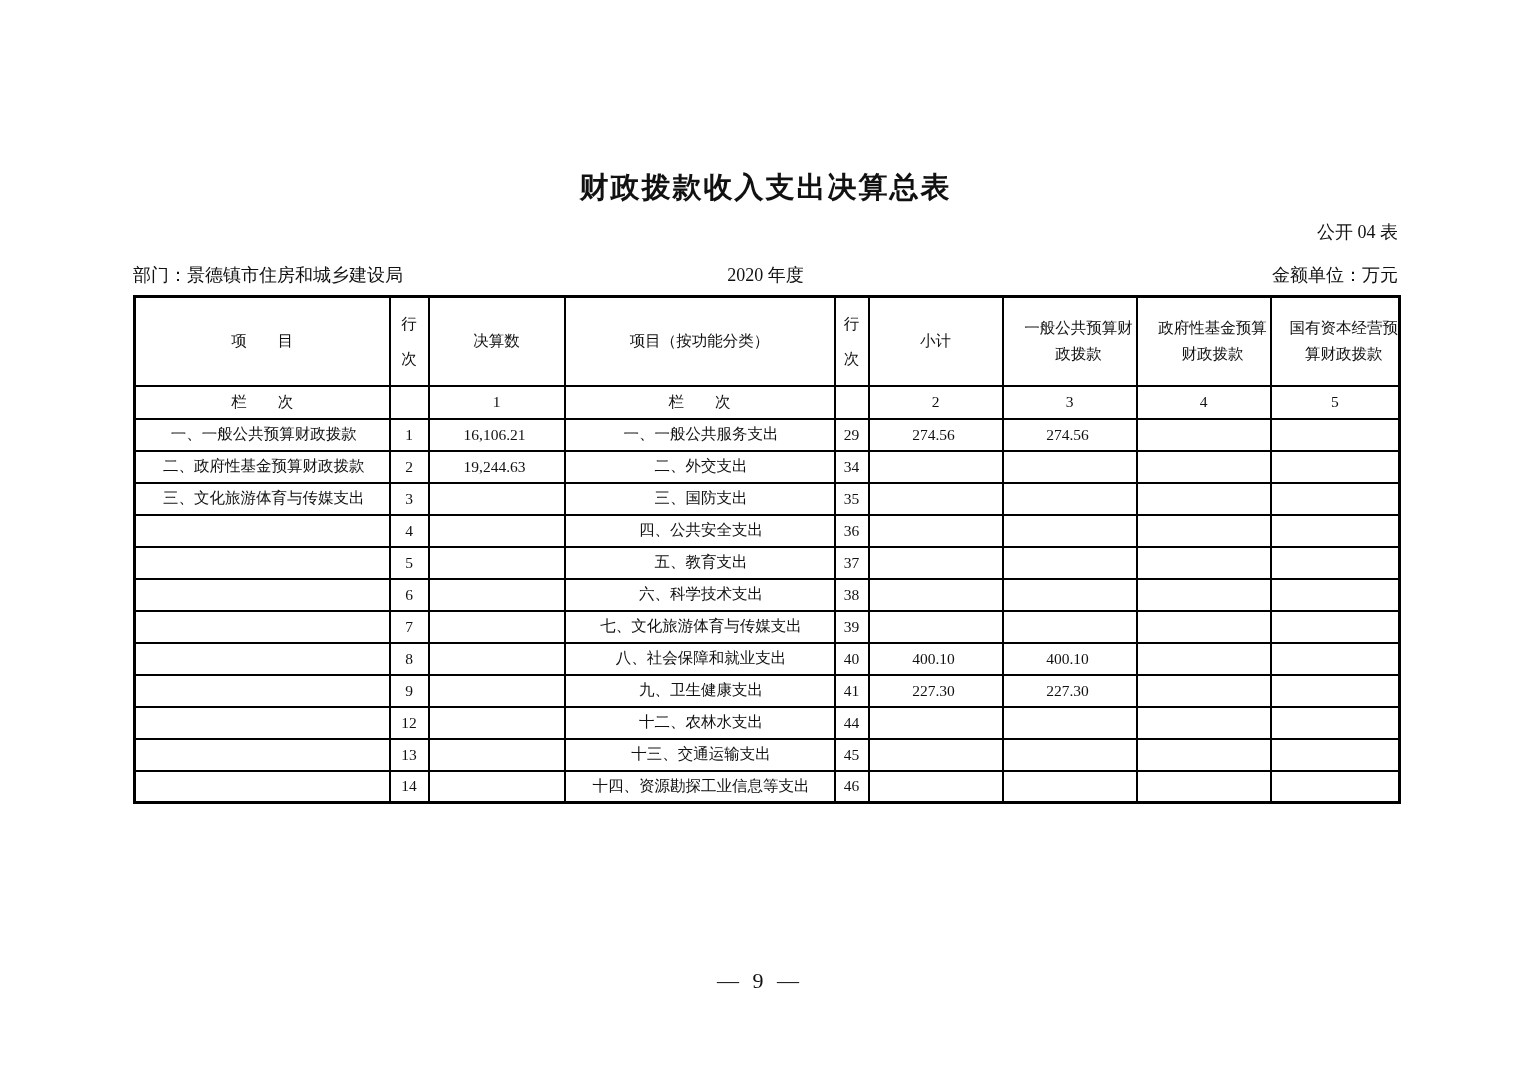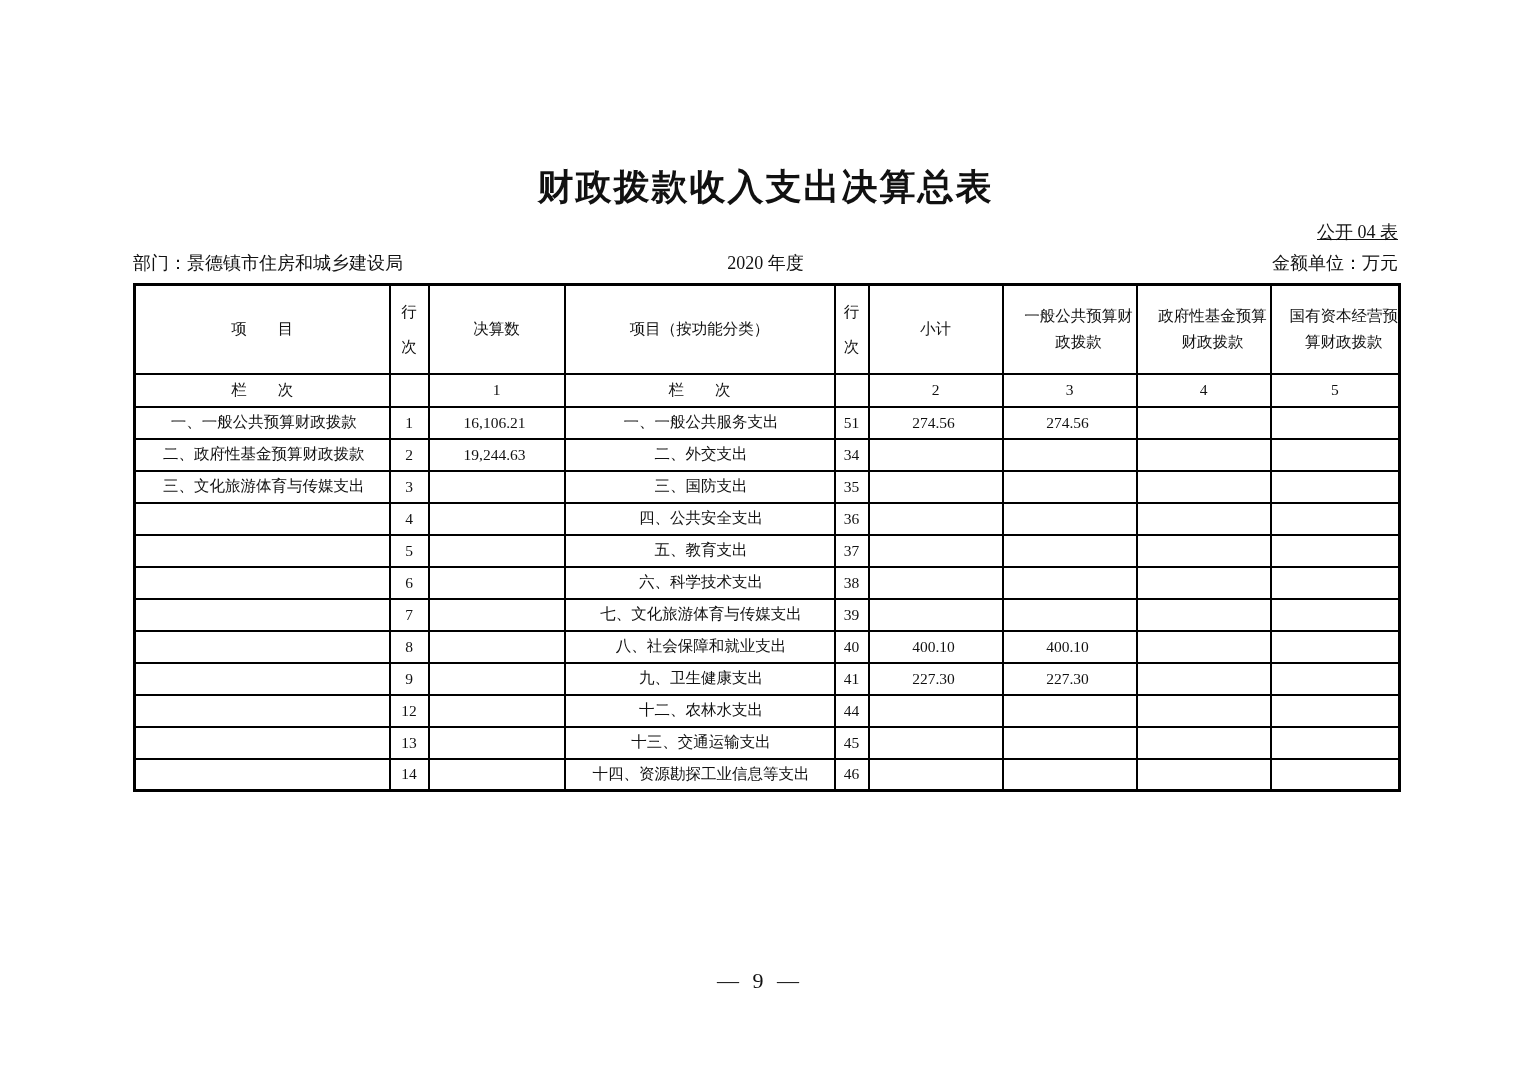--- a/index.html
+++ b/index.html
@@ -15,36 +15,35 @@
   }
   .content {
     position: absolute;
     left: 133px;
     top: 0;
     width: 1265px;
   }
   .doc-title {
     margin-top: 170px;
     text-align: center;
-    font-size: 36px;
+    font-size: 29px;
     font-weight: bold;
     letter-spacing: 2px;
     line-height: 34px;
     font-family: "Liberation Sans", "DejaVu Sans", sans-serif;
   }
   .table-code-line {
     margin-top: 16px;
     text-align: right;
     font-size: 18px;
     line-height: 24px;
-    text-decoration: underline;
   }
   .meta-line {
     position: relative;
-    margin-top: 6px;
+    margin-top: 18px;
     height: 26px;
     font-size: 18px;
     line-height: 26px;
   }
   .meta-left   { position: absolute; left: 0; top: 0; }
   .meta-center { position: absolute; left: 50%; top: 0; transform: translateX(-50%); }
   .meta-right  { position: absolute; right: 0; top: 0; }
 
   table.fiscal {
     margin-top: 7px;
@@ -154,21 +153,21 @@
           <td>4</td>
           <td>5</td>
         </tr>
       </thead>
       <tbody>
           <tr class="data-row">
         <td class="item">一、一般公共预算财政拨款</td>
         <td class="ctr">1</td>
         <td class="num">16,106.21</td>
         <td class="item">一、一般公共服务支出</td>
-        <td class="ctr">51</td>
+        <td class="ctr">29</td>
         <td class="num">274.56</td>
         <td class="num">274.56</td>
         <td class="num"></td>
         <td class="num"></td>
       </tr>
           <tr class="data-row">
         <td class="item">二、政府性基金预算财政拨款</td>
         <td class="ctr">2</td>
         <td class="num">19,244.63</td>
         <td class="item">二、外交支出</td>

